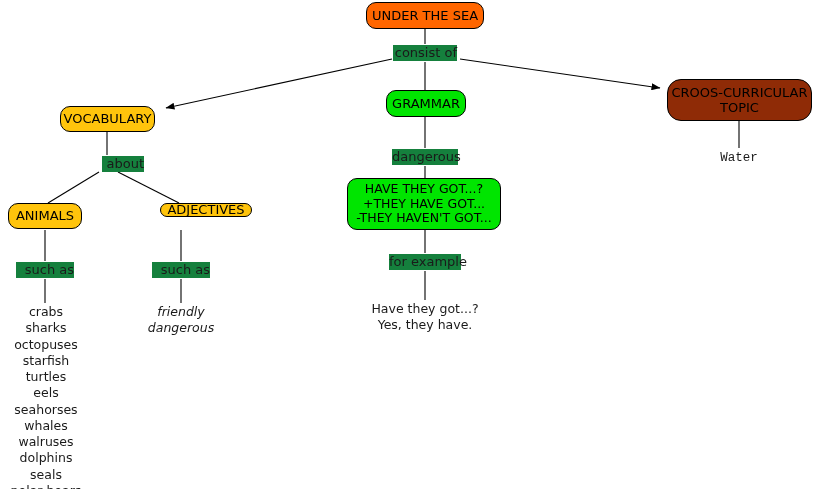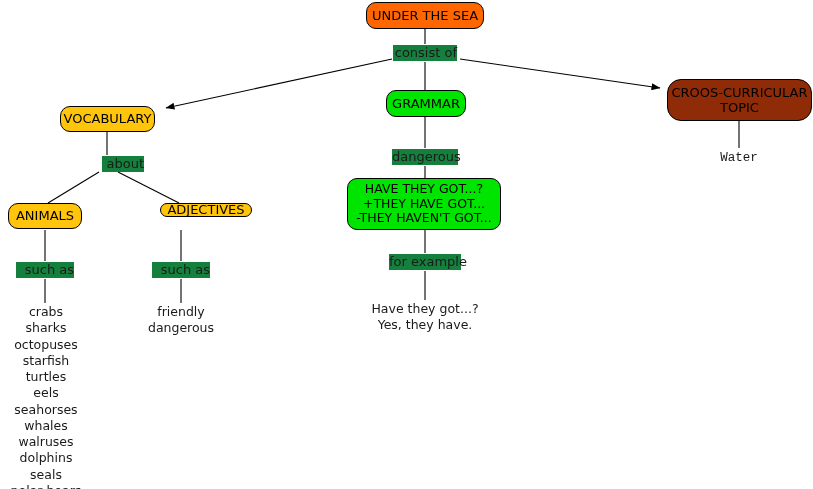--- a/index.html
+++ b/index.html
@@ -156,21 +156,21 @@
 starfish
 turtles
 eels
 seahorses
 whales
 walruses
 dolphins
 seals
 polar bears</div>
 
-  <div class="leaf-text" style="left:131px; top:304px; width:100px;">friendly
+  <div class="leaf-text" style="left:131px; top:304px; width:100px;font-style:italic;">friendly
 dangerous</div>
 
   <div class="node node-grammar" style="left:386px; top:90px; width:80px; height:27px;">
     <span>GRAMMAR</span>
   </div>
 
   <div class="link-label" style="left:392px; top:149px; width:66px;">dangerous</div>
 
   <div class="node node-structures" style="left:347px; top:178px; width:154px; height:52px; font-size:12.5px;">
     <span>HAVE THEY GOT...?

